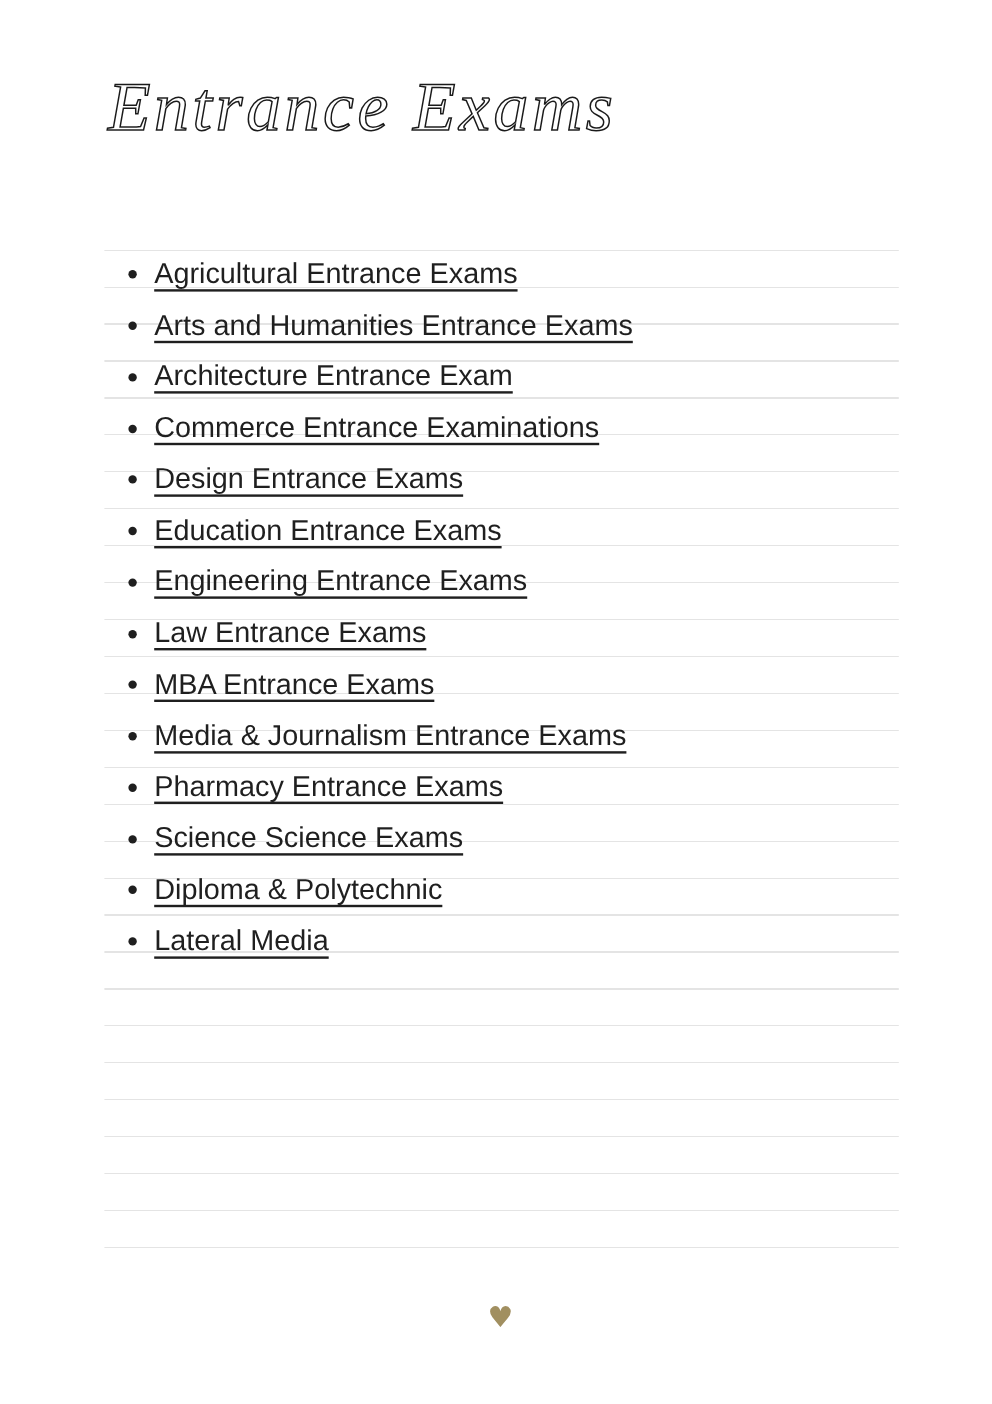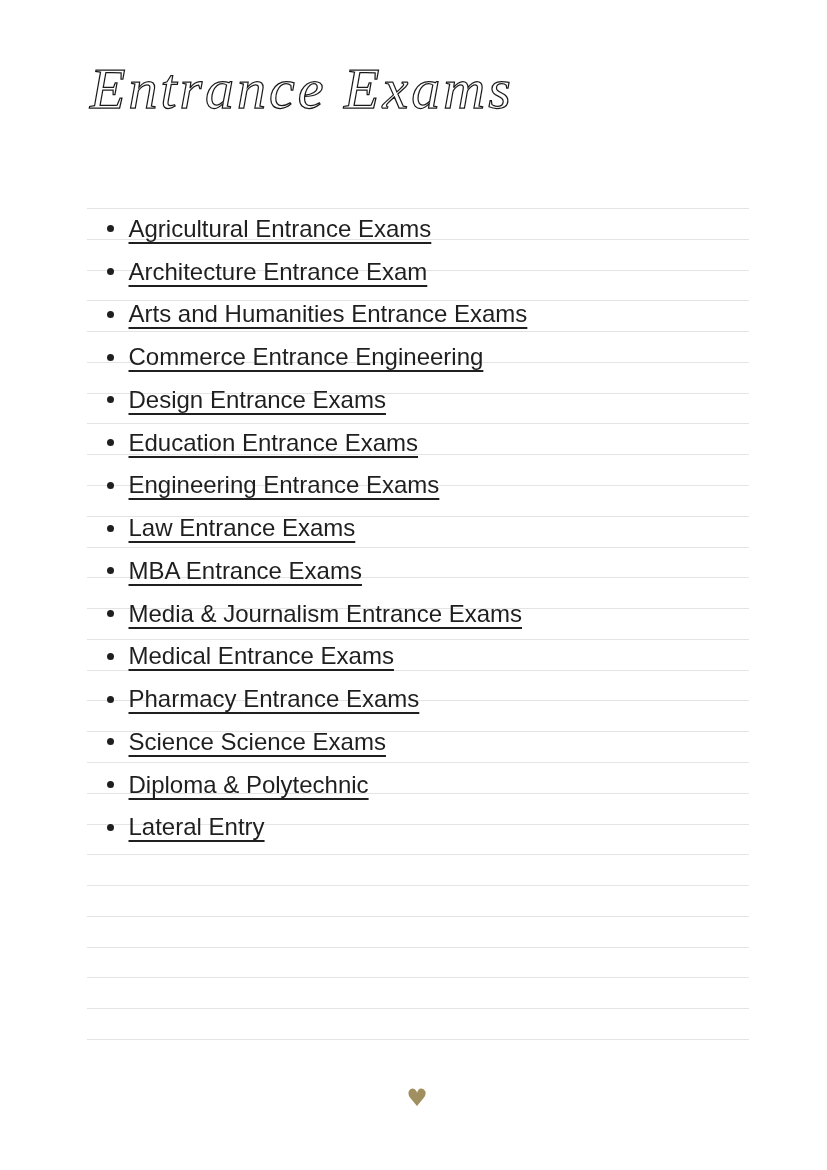--- a/index.html
+++ b/index.html
@@ -112,29 +112,29 @@
 
   <div class="ruled-lines"></div>
 
   <ul class="exam-list">
     <li>
         <span class="bullet"></span>
         <a href="#" class="exam-link">Agricultural Entrance Exams</a>
       </li>
     <li>
         <span class="bullet"></span>
+        <a href="#" class="exam-link">Arts and Humanities Entrance Exams</a>
+      </li>
+    <li>
+        <span class="bullet"></span>
         <a href="#" class="exam-link">Architecture Entrance Exam</a>
       </li>
     <li>
         <span class="bullet"></span>
-        <a href="#" class="exam-link">Arts and Humanities Entrance Exams</a>
-      </li>
-    <li>
-        <span class="bullet"></span>
-        <a href="#" class="exam-link">Commerce Entrance Engineering</a>
+        <a href="#" class="exam-link">Commerce Entrance Examinations</a>
       </li>
     <li>
         <span class="bullet"></span>
         <a href="#" class="exam-link">Design Entrance Exams</a>
       </li>
     <li>
         <span class="bullet"></span>
         <a href="#" class="exam-link">Education Entrance Exams</a>
       </li>
     <li>
@@ -148,37 +148,33 @@
     <li>
         <span class="bullet"></span>
         <a href="#" class="exam-link">MBA Entrance Exams</a>
       </li>
     <li>
         <span class="bullet"></span>
         <a href="#" class="exam-link">Media &amp; Journalism Entrance Exams</a>
       </li>
     <li>
         <span class="bullet"></span>
-        <a href="#" class="exam-link">Medical Entrance Exams</a>
-      </li>
-    <li>
-        <span class="bullet"></span>
         <a href="#" class="exam-link">Pharmacy Entrance Exams</a>
       </li>
     <li>
         <span class="bullet"></span>
         <a href="#" class="exam-link">Science Science Exams</a>
       </li>
     <li>
         <span class="bullet"></span>
         <a href="#" class="exam-link">Diploma &amp; Polytechnic</a>
       </li>
     <li>
         <span class="bullet"></span>
-        <a href="#" class="exam-link">Lateral Entry</a>
+        <a href="#" class="exam-link">Lateral Media</a>
       </li>
   </ul>
 
   <div class="footer-heart">
     <span class="heart-glyph">♥</span>
   </div>
 
 </div>
 
 </body></html>

